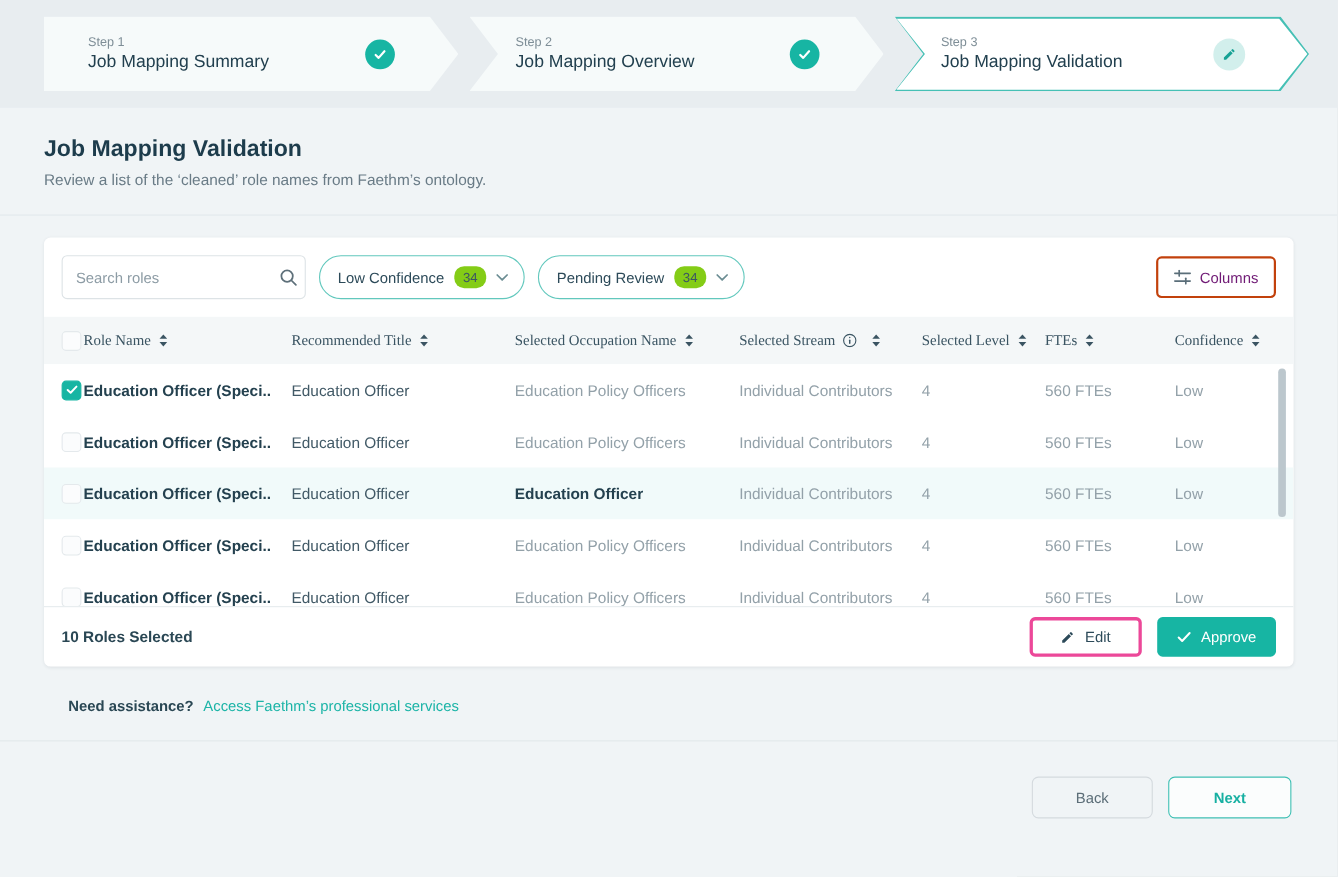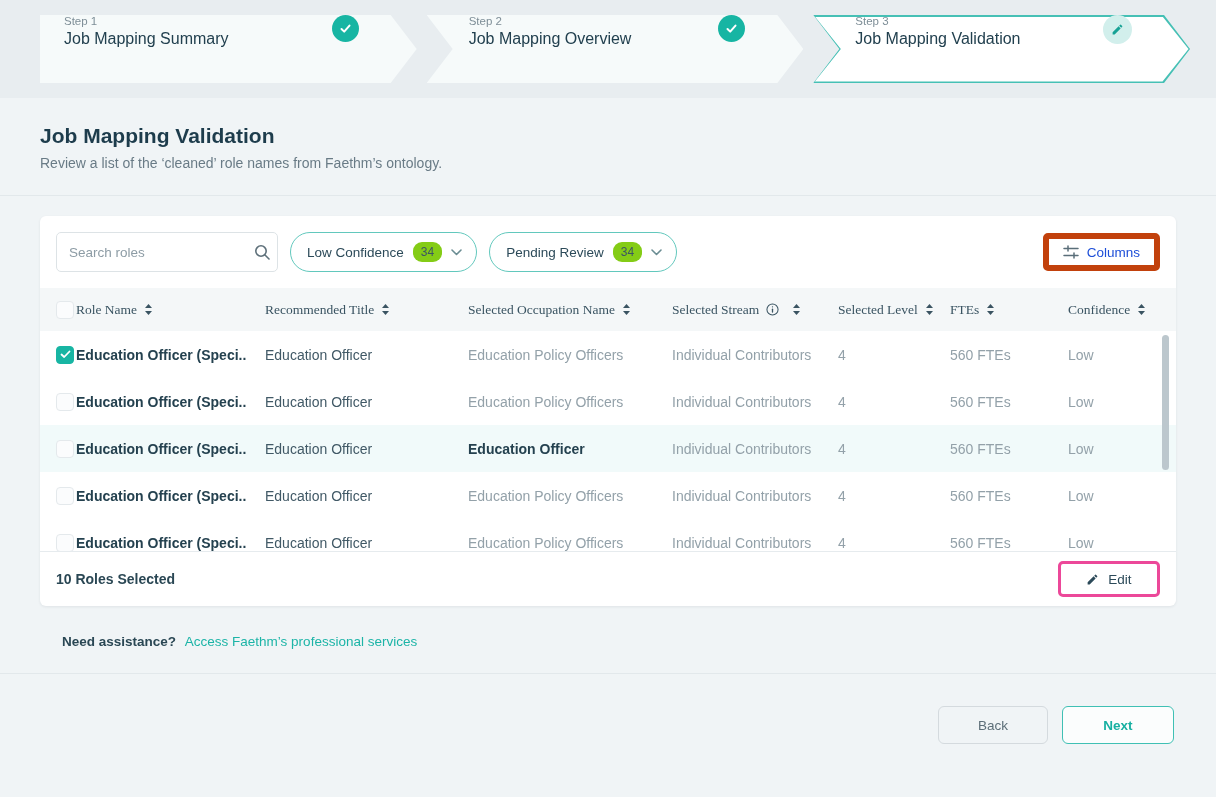--- a/index.html
+++ b/index.html
@@ -17,21 +17,21 @@
   .stepper-band { height:98px; background:#e8edf0; display:flex; align-items:center; padding:0 26px 0 40px; }
   .stepper { display:flex; width:100%; gap:10px; }
   .step { position:relative; flex:1; height:68px; cursor:pointer; }
   .step-shape { position:absolute; inset:0; background:#f6fafa; }
   .shape-first { clip-path: polygon(0 0, calc(100% - 26px) 0, 100% 50%, calc(100% - 26px) 100%, 0 100%); }
   .shape-mid   { clip-path: polygon(0 0, calc(100% - 26px) 0, 100% 50%, calc(100% - 26px) 100%, 0 100%, 26px 50%); }
   .step-outline-outer { position:absolute; inset:0; background:#46c0b5;
     clip-path: polygon(0 0, calc(100% - 26px) 0, 100% 50%, calc(100% - 26px) 100%, 0 100%, 26px 50%); }
   .step-outline-inner { position:absolute; inset:1.5px; background:#ffffff;
     clip-path: polygon(0 0, calc(100% - 26px) 0, 100% 50%, calc(100% - 26px) 100%, 0 100%, 26px 50%); }
-  .step-content { position:absolute; inset:0; display:flex; padding:0 58px 0 24px; }
+  .step-content { position:absolute; inset:0; display:flex; align-items:center; padding:0 58px 0 40px; }
   .step--mid .step-content, .step--last .step-content { padding-left:42px; }
   .step-texts { display:flex; flex-direction:column; gap:3px; }
   .step-sub { font-size:11.5px; color:#7e8e97; }
   .step-title { font-size:16px; color:#22404f; }
   .step-icon { margin-left:auto; }
   .check-circle { width:27px; height:27px; border-radius:50%; background:#17b5a3; display:flex; align-items:center; justify-content:center; }
   .pencil-circle { width:29px; height:29px; border-radius:50%; background:#d2efec; display:flex; align-items:center; justify-content:center; }
 
   
   .page-header { padding:26px 40px 24px 40px; display:flex; align-items:flex-start; border-bottom:1px solid #e2e8eb; }
@@ -41,21 +41,21 @@
 
   
   .card { margin:20px 40px 0 40px; width:1136px; background:#ffffff; border-radius:6px; box-shadow:0 1px 3px rgba(20,40,50,.08); overflow:hidden; }
   .card-toolbar { height:72px; display:flex; align-items:center; padding:0 16px; gap:12px; }
   .search-box { width:222px; height:40px; border:1px solid #dde3e6; border-radius:5px; display:flex; align-items:center; padding:0 12px; gap:8px; background:#fff; }
   .search-box input { border:none; outline:none; flex:1; font-size:13.5px; color:#33505e; font-family:inherit; background:transparent; }
   .search-box input::placeholder { color:#8d9ca5; }
   .filter-pill { height:40px; border:1.5px solid #62c8bd; border-radius:20px; background:#fff; display:flex; align-items:center; gap:9px; padding:0 14px 0 16px; cursor:pointer; }
   .filter-label { font-size:13.5px; color:#2c4a59; }
   .count-badge { background:#84cc16; color:#3c5563; font-size:12px; border-radius:9px; padding:3px 8px; }
-  .columns-btn { margin-left:auto; height:38px; border:6px solid #c2410c; border-radius:5px; background:#fff; display:flex; align-items:center; gap:8px; padding:0 14px; font-size:13.5px; color:#1d4ed8; cursor:pointer; }
+  .columns-btn { margin-left:auto; height:38px; border:2px solid #c2410c; border-radius:5px; background:#fff; display:flex; align-items:center; gap:8px; padding:0 14px; font-size:13.5px; color:#701a75; cursor:pointer; }
 
   
   .t-grid { display:grid; grid-template-columns:20px 189px 203px 204px 166px 112px 118px 1fr; align-items:center; padding:0 16px; }
   .t-head { height:43px; background:#f4f7f8; font-size:13.5px; color:#3a5462;font-family:Liberation Serif, serif; }
   .th { display:flex; align-items:center; gap:7px; cursor:pointer; }
   .t-body { height:220px; overflow:hidden; position:relative; }
   .t-row { height:47px; font-size:14px; cursor:pointer; }
   .t-row.is-highlighted { background:#f1fafa; }
   .cell-role { color:#24414f; font-weight:bold; white-space:nowrap; overflow:hidden; }
   .cell-rec { color:#41596        6; }
@@ -341,20 +341,28 @@
     <div class="card-footer">
       <span class="selected-text">10 Roles Selected</span>
       <button class="edit-btn">
         <span style="display:inline-flex;">
           <svg width="13" height="13" viewBox="0 0 24 24">
               <path fill="#2c4a59" d="M3 17.25V21h3.75L17.81 9.94l-3.75-3.75L3 17.25zM20.71 7.04a1 1 0 0 0 0-1.41l-2.34-2.34a1 1 0 0 0-1.41 0l-1.83 1.83 3.75 3.75 1.83-1.83z"></path>
             </svg>
         </span>
         <span>Edit</span>
       </button>
+      <button class="approve-btn">
+        <span style="display:inline-flex;">
+          <svg width="13" height="11" viewBox="0 0 13 11">
+              <polyline points="1.5,5.5 4.7,8.7 11.5,1.5" fill="none" stroke="#ffffff" stroke-width="1.8" stroke-linecap="round" stroke-linejoin="round"></polyline>
+            </svg>
+        </span>
+        <span>Approve</span>
+      </button>
     </div>
   </div>
 
   <div class="assistance">
     <span class="assist-prefix">Need assistance?</span>
     <a class="assist-link">Access Faethm’s professional services</a>
   </div>
 
   <div class="bottom-nav">
     <button class="back-btn">Back</button>

